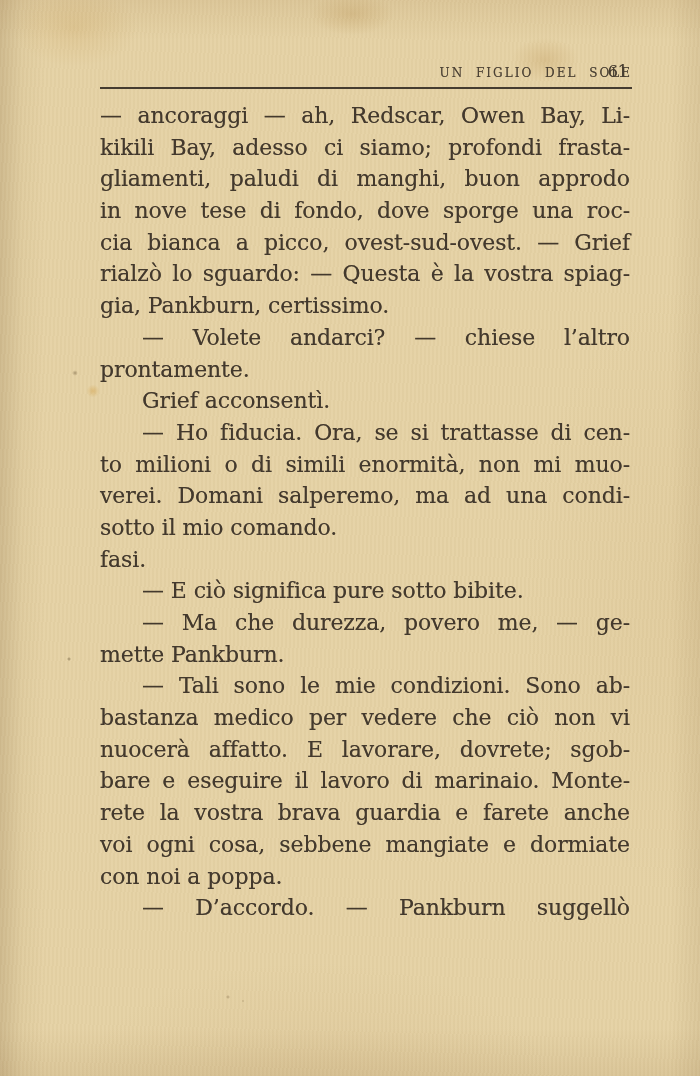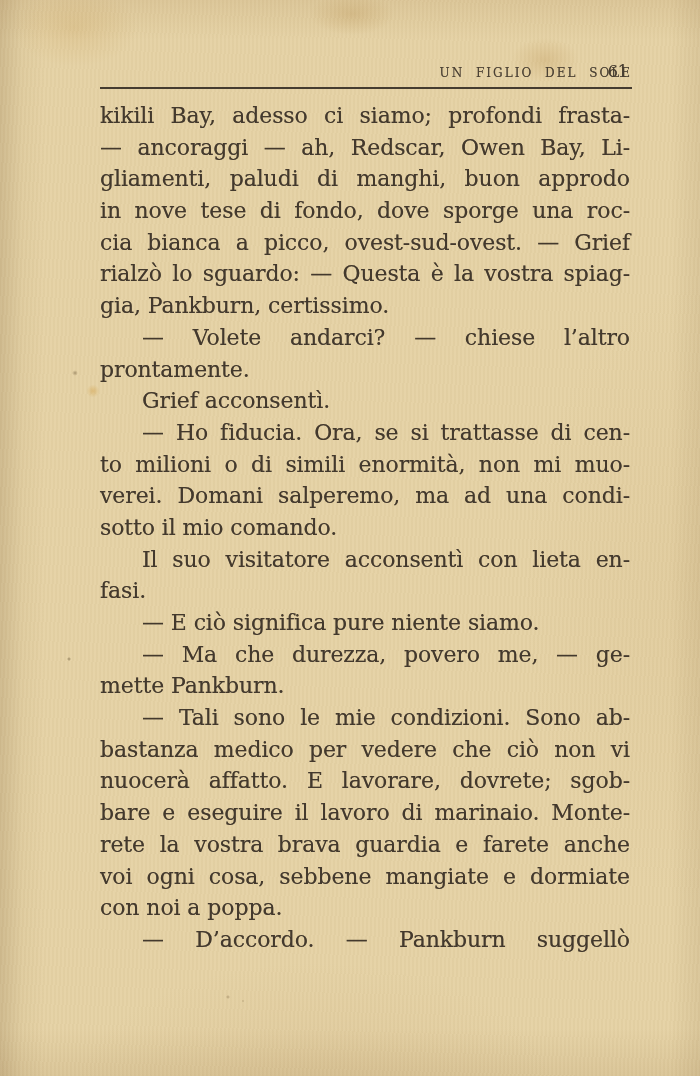--- a/index.html
+++ b/index.html
@@ -84,37 +84,36 @@
 </style>
 </head>
 <body>
 
 <div class="book-page">
   <div class="page-header">
     <div class="running-title">UN FIGLIO DEL SOLE</div>
     <div class="page-number">61</div>
   </div>
   <div class="body-text">
+      <div class="line">— ancoraggi — ah, Redscar, Owen Bay, Li-</div>
       <div class="line">kikili Bay, adesso ci siamo; profondi frasta-</div>
-      <div class="line">— ancoraggi — ah, Redscar, Owen Bay, Li-</div>
       <div class="line">gliamenti, paludi di manghi, buon approdo</div>
       <div class="line">in nove tese di fondo, dove sporge una roc-</div>
       <div class="line">cia bianca a picco, ovest-sud-ovest. — Grief</div>
       <div class="line">rialzò lo sguardo: — Questa è la vostra spiag-</div>
       <div class="line no-just">gia, Pankburn, certissimo.</div>
       <div class="line indent">— Volete andarci? — chiese l’altro</div>
       <div class="line no-just">prontamente.</div>
       <div class="line indent no-just">Grief acconsentì.</div>
       <div class="line indent">— Ho fiducia. Ora, se si trattasse di cen-</div>
       <div class="line">to milioni o di simili enormità, non mi muo-</div>
       <div class="line">verei. Domani salperemo, ma ad una condi-</div>
       <div class="line no-just">sotto il mio comando.</div>
-      <div class="line indent">Il suo visitatore acconsentì con lieta en-</div>
       <div class="line no-just">fasi.</div>
-      <div class="line indent no-just">— E ciò significa pure niente siamo.</div>
+      <div class="line indent no-just">— E ciò significa pure sotto bibite.</div>
       <div class="line indent">— Ma che durezza, povero me, — ge-</div>
       <div class="line no-just">mette Pankburn.</div>
       <div class="line indent">— Tali sono le mie condizioni. Sono ab-</div>
       <div class="line">bastanza medico per vedere che ciò non vi</div>
       <div class="line">nuocerà affatto. E lavorare, dovrete; sgob-</div>
       <div class="line">bare e eseguire il lavoro di marinaio. Monte-</div>
       <div class="line">rete la vostra brava guardia e farete anche</div>
       <div class="line">voi ogni cosa, sebbene mangiate e dormiate</div>
       <div class="line no-just">con noi a poppa.</div>
       <div class="line indent">— D’accordo. — Pankburn suggellò</div>

